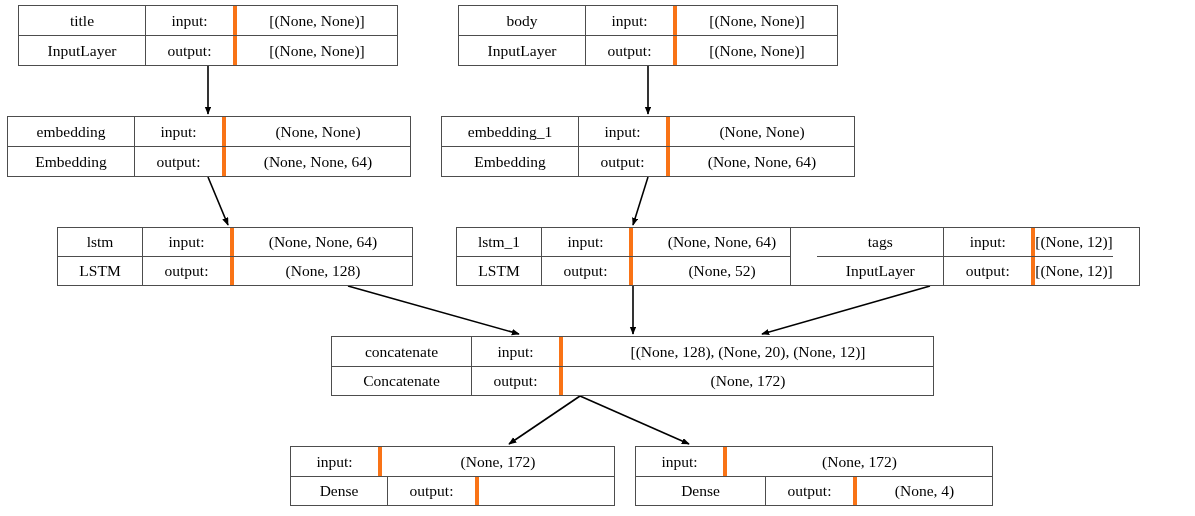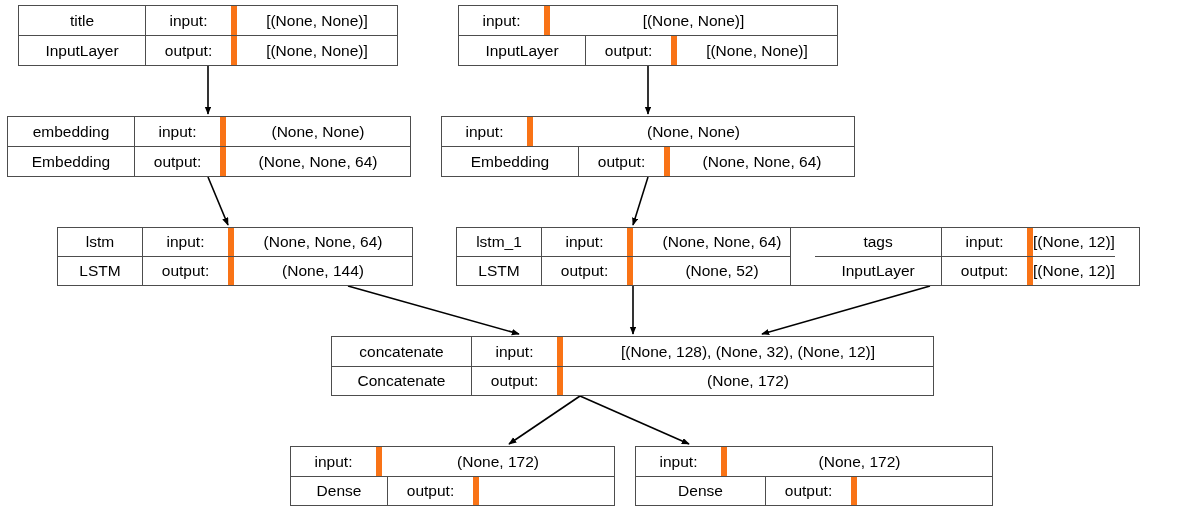--- a/index.html
+++ b/index.html
@@ -6,21 +6,21 @@
   html, body {
     margin: 0;
     padding: 0;
     background: #ffffff;
   }
   #canvas {
     position: relative;
     width: 1195px;
     height: 516px;
     background: #ffffff;
-    font-family: Liberation Sans, sans-serif;
+    font-family: Liberation Serif, serif;
     overflow: hidden;
   }
   #edge-layer {
     position: absolute;
     left: 0;
     top: 0;
     width: 1195px;
     height: 516px;
     pointer-events: none;
   }
@@ -49,21 +49,21 @@
     font-size: 15.5px;
     color: #000000;
     line-height: 1;
     white-space: nowrap;
     overflow: hidden;
   }
   .cell.c-name {
     border-right: 1px solid #4d4d4d;
   }
   .cell.c-io {
-    border-right: 6px solid #f97316;
+    border-right: 4px solid #f97316;
   }
   .cell.c-shape {
     flex: 1 1 auto;
   }
 </style>
 </head>
 <body>
 
 <div id="canvas">
   <svg id="edge-layer" viewBox="0 0 1195 516" xmlns="http://www.w3.org/2000/svg">
@@ -89,20 +89,21 @@
         <div class="cell c-shape">[(None, None)]</div>
       </div>
       <div class="node-row row-bottom">
         <div class="cell c-name" style="width: 127px; flex: 0 0 127px;">InputLayer</div>
         <div class="cell c-io" style="width: 91px; flex: 0 0 91px;">output:</div>
         <div class="cell c-shape">[(None, None)]</div>
       </div>
     </div>
     <div class="node" style="left: 458px; top: 5px; width: 380px; height: 61px;">
       <div class="node-row row-top">
+        <div class="cell c-name" style="width: 127px; flex: 0 0 127px;">body</div>
         <div class="cell c-io" style="width: 91px; flex: 0 0 91px;">input:</div>
         <div class="cell c-shape">[(None, None)]</div>
       </div>
       <div class="node-row row-bottom">
         <div class="cell c-name" style="width: 127px; flex: 0 0 127px;">InputLayer</div>
         <div class="cell c-io" style="width: 91px; flex: 0 0 91px;">output:</div>
         <div class="cell c-shape">[(None, None)]</div>
       </div>
     </div>
     <div class="node" style="left: 7px; top: 116px; width: 404px; height: 61px;">
@@ -112,39 +113,40 @@
         <div class="cell c-shape">(None, None)</div>
       </div>
       <div class="node-row row-bottom">
         <div class="cell c-name" style="width: 127px; flex: 0 0 127px;">Embedding</div>
         <div class="cell c-io" style="width: 91px; flex: 0 0 91px;">output:</div>
         <div class="cell c-shape">(None, None, 64)</div>
       </div>
     </div>
     <div class="node" style="left: 441px; top: 116px; width: 414px; height: 61px;">
       <div class="node-row row-top">
+        <div class="cell c-name" style="width: 137px; flex: 0 0 137px;">embedding_1</div>
         <div class="cell c-io" style="width: 91px; flex: 0 0 91px;">input:</div>
         <div class="cell c-shape">(None, None)</div>
       </div>
       <div class="node-row row-bottom">
         <div class="cell c-name" style="width: 137px; flex: 0 0 137px;">Embedding</div>
         <div class="cell c-io" style="width: 91px; flex: 0 0 91px;">output:</div>
         <div class="cell c-shape">(None, None, 64)</div>
       </div>
     </div>
     <div class="node" style="left: 57px; top: 227px; width: 356px; height: 59px;">
       <div class="node-row row-top">
         <div class="cell c-name" style="width: 85px; flex: 0 0 85px;">lstm</div>
         <div class="cell c-io" style="width: 91px; flex: 0 0 91px;">input:</div>
         <div class="cell c-shape">(None, None, 64)</div>
       </div>
       <div class="node-row row-bottom">
         <div class="cell c-name" style="width: 85px; flex: 0 0 85px;">LSTM</div>
         <div class="cell c-io" style="width: 91px; flex: 0 0 91px;">output:</div>
-        <div class="cell c-shape">(None, 144)</div>
+        <div class="cell c-shape">(None, 128)</div>
       </div>
     </div>
     <div class="node" style="left: 456px; top: 227px; width: 356px; height: 59px;">
       <div class="node-row row-top">
         <div class="cell c-name" style="width: 85px; flex: 0 0 85px;">lstm_1</div>
         <div class="cell c-io" style="width: 91px; flex: 0 0 91px;">input:</div>
         <div class="cell c-shape">(None, None, 64)</div>
       </div>
       <div class="node-row row-bottom">
         <div class="cell c-name" style="width: 85px; flex: 0 0 85px;">LSTM</div>
@@ -161,21 +163,21 @@
       <div class="node-row row-bottom">
         <div class="cell c-name" style="width: 127px; flex: 0 0 127px;">InputLayer</div>
         <div class="cell c-io" style="width: 91px; flex: 0 0 91px;">output:</div>
         <div class="cell c-shape">[(None, 12)]</div>
       </div>
     </div>
     <div class="node" style="left: 331px; top: 336px; width: 603px; height: 60px; justify-content: flex-end;">
       <div class="node-row row-top">
         <div class="cell c-name" style="width: 140px; flex: 0 0 140px;">concatenate</div>
         <div class="cell c-io" style="width: 91px; flex: 0 0 91px;">input:</div>
-        <div class="cell c-shape">[(None, 128), (None, 32), (None, 12)]</div>
+        <div class="cell c-shape">[(None, 128), (None, 20), (None, 12)]</div>
       </div>
       <div class="node-row row-bottom">
         <div class="cell c-name" style="width: 140px; flex: 0 0 140px;">Concatenate</div>
         <div class="cell c-io" style="width: 91px; flex: 0 0 91px;">output:</div>
         <div class="cell c-shape">(None, 172)</div>
       </div>
     </div>
     <div class="node" style="left: 290px; top: 446px; width: 325px; height: 60px;">
       <div class="node-row row-top">
         <div class="cell c-io" style="width: 91px; flex: 0 0 91px;">input:</div>
@@ -187,15 +189,16 @@
       </div>
     </div>
     <div class="node" style="left: 635px; top: 446px; width: 358px; height: 60px;">
       <div class="node-row row-top">
         <div class="cell c-io" style="width: 91px; flex: 0 0 91px;">input:</div>
         <div class="cell c-shape">(None, 172)</div>
       </div>
       <div class="node-row row-bottom">
         <div class="cell c-name" style="width: 130px; flex: 0 0 130px;">Dense</div>
         <div class="cell c-io" style="width: 91px; flex: 0 0 91px;">output:</div>
+        <div class="cell c-shape">(None, 4)</div>
       </div>
     </div>
   </div>
 
 </body></html>

